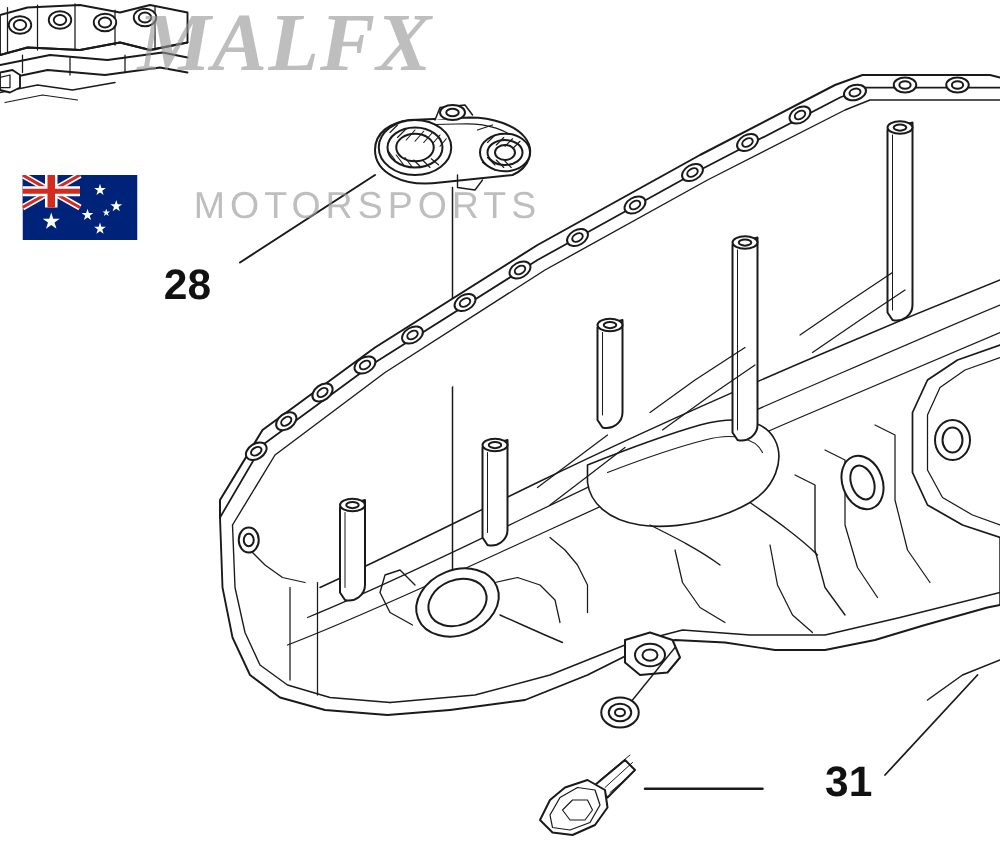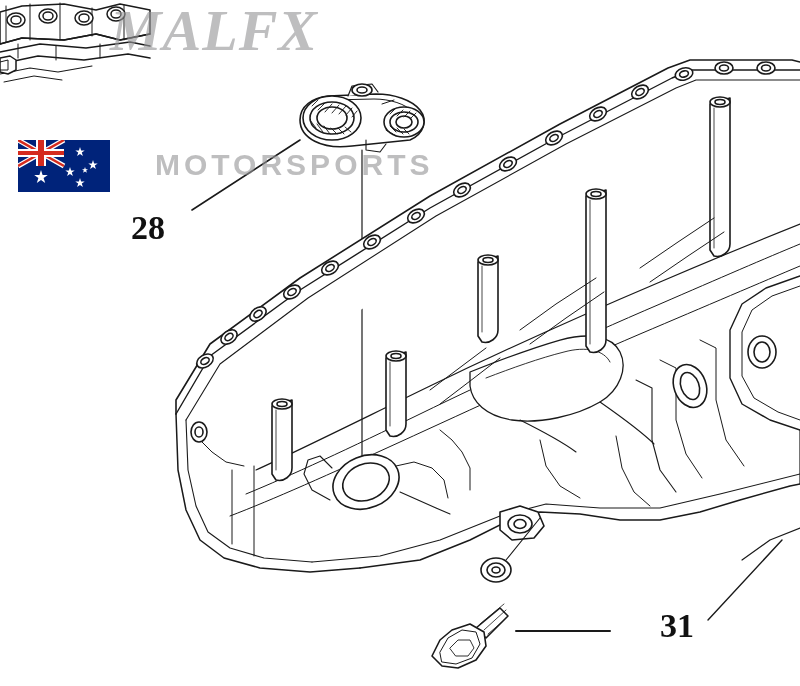--- a/index.html
+++ b/index.html
@@ -19,21 +19,21 @@
   }
   #diagram-svg {
     position: absolute;
     left: 0;
     top: 0;
     width: 800px;
     height: 686px;
   }
   .callout {
     position: absolute;
-    font-family: Liberation Serif, serif;
+    font-family: Liberation Sans, sans-serif;
     font-weight: bold;
     font-size: 34px;
     color: #111111;
     letter-spacing: 0px;
     line-height: 1;
     user-select: none;
     text-align: right;
   }
   #callout-28 { left: 131px; top: 211px; }
   #callout-31 { left: 660px; top: 609px; }
@@ -47,32 +47,32 @@
     height: 200px;
     pointer-events: none;
   }
   #wm-main {
     position: absolute;
     left: 110px;
     top: 2px;
     font-family: "Liberation Serif", serif;
     font-style: italic;
     font-weight: bold;
-    font-size: 58px;
+    font-size: 66px;
     line-height: 1;
     color: rgba(150,150,152,0.62);
     letter-spacing: 1px;
     white-space: nowrap;
   }
   #wm-sub {
     position: absolute;
     left: 155px;
     top: 148px;
     font-family: "Liberation Sans", sans-serif;
-    font-weight: bold;
+    font-weight: normal;
     font-size: 30px;
     letter-spacing: 4px;
     color: rgba(150,150,152,0.62);
     white-space: nowrap;
   }
   #wm-flag {
     position: absolute;
     left: 18px;
     top: 140px;
     width: 92px;

